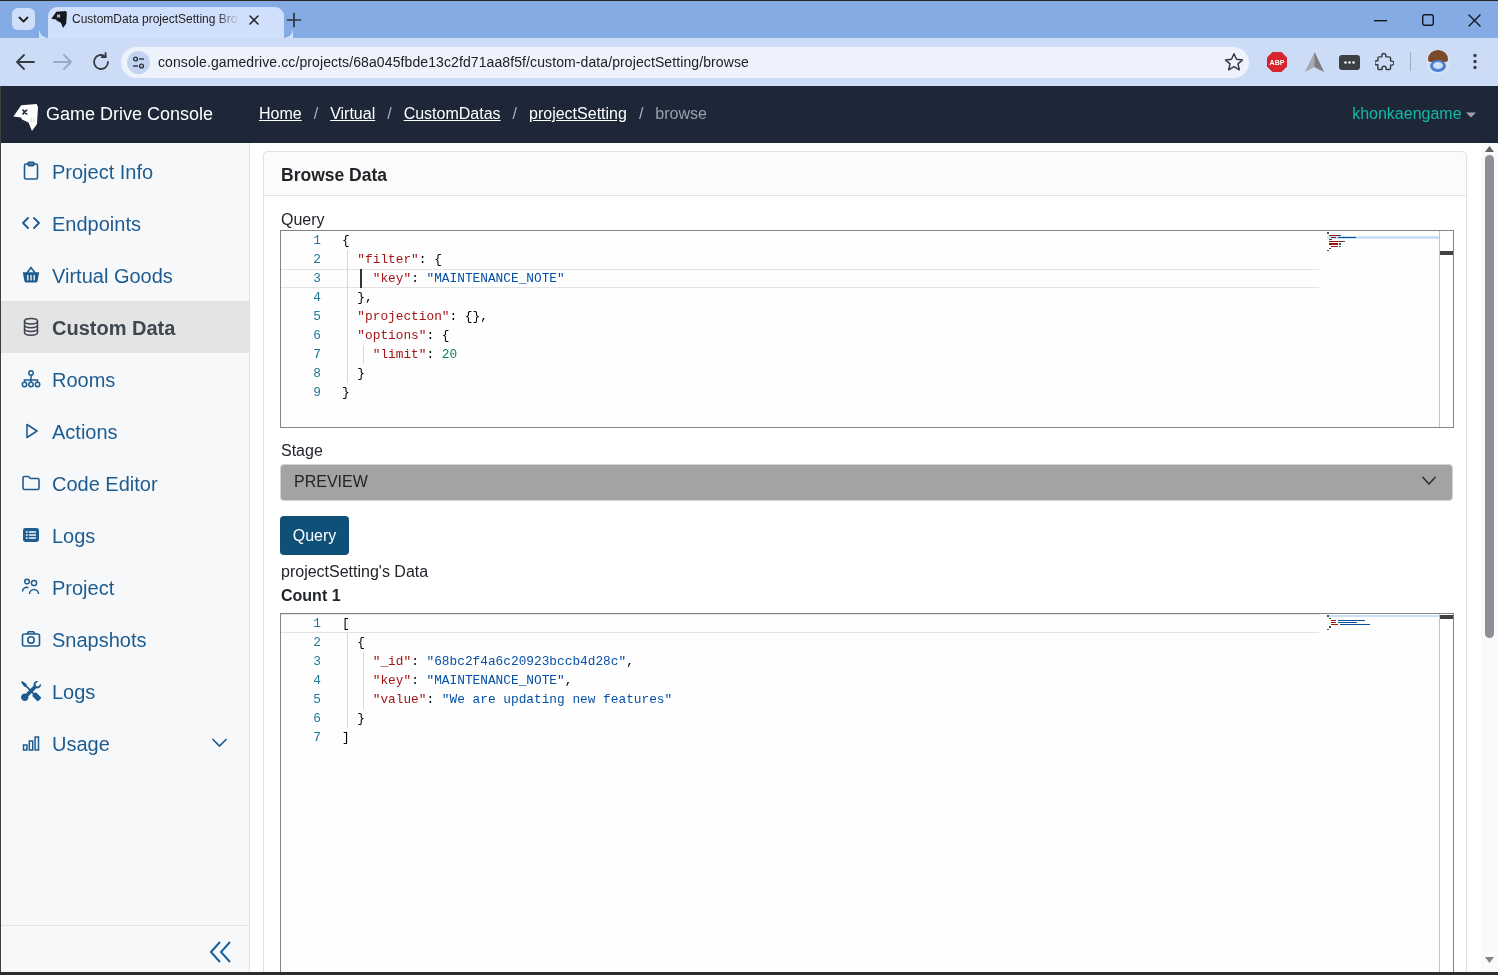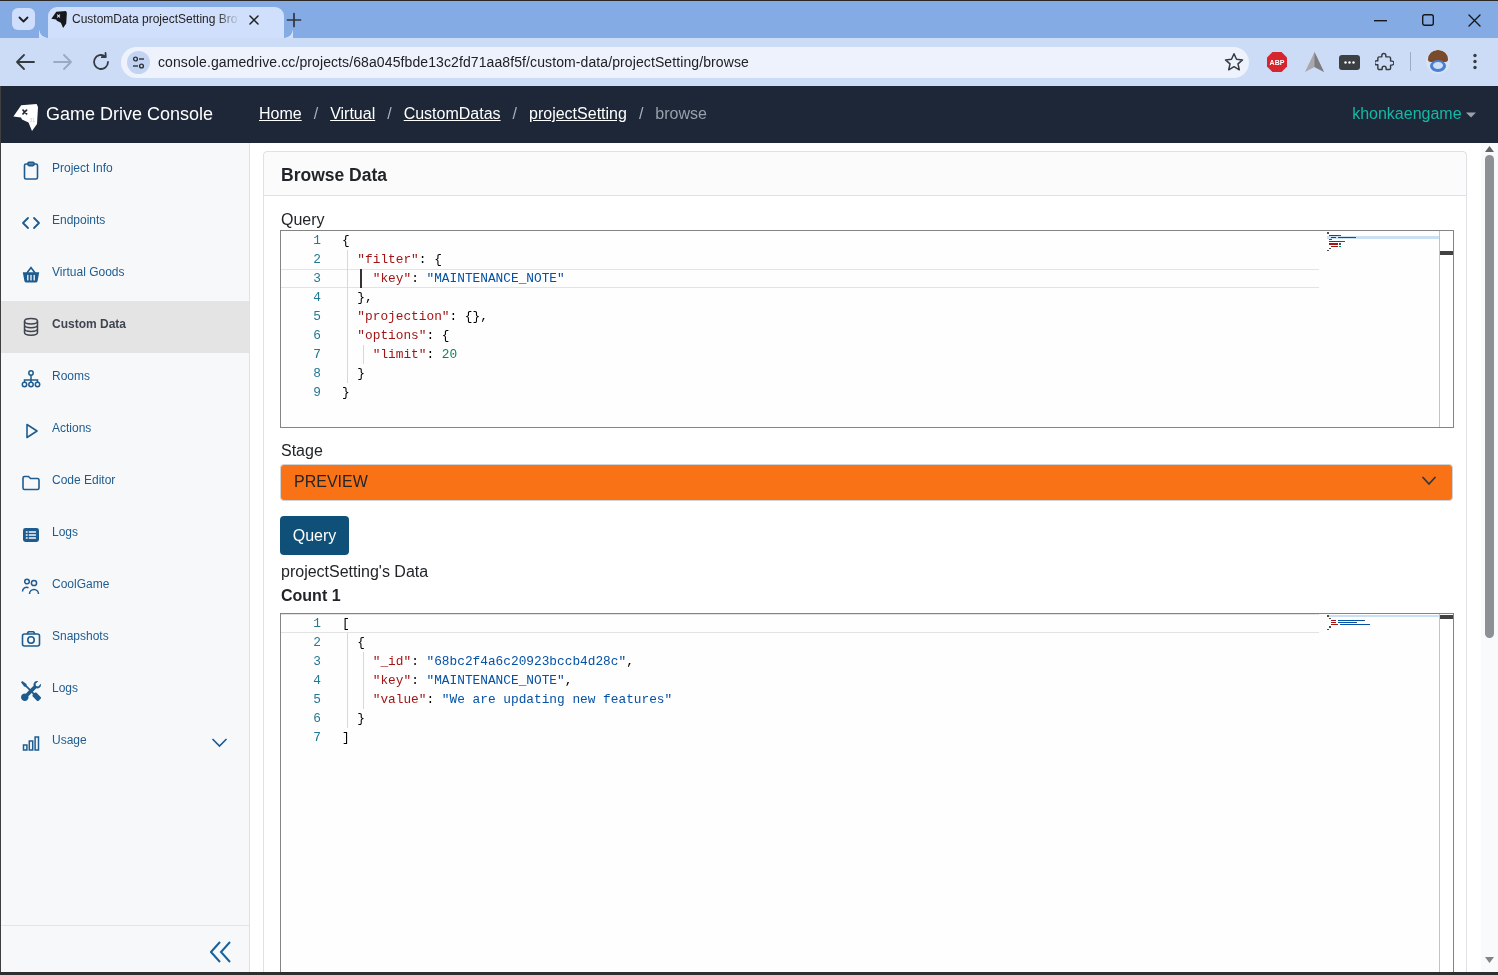--- a/index.html
+++ b/index.html
@@ -31,21 +31,21 @@
 #crumbs .sep { color:#aab0b9; padding:0 12px; text-decoration:none; }
 #crumbs .muted { color:#98a0a9; }
 #account { right:22px; top:19px; font-size:16px; color:#14b8a6; }
 
 
 #leftedge { left:0; top:86px; width:1px; height:889px; background:#3f3f3f; }
 #bottombar { left:0; top:972px; width:1498px; height:3px; background:#2e2e2e; }
 #sidebar { left:1px; top:143px; width:249px; height:829px; background:#f7f8fa; border-right:1px solid #dee2e6; }
 .mitem { position:absolute; left:0; width:248px; height:52px; color:#1e5c90; }
 .mitem .mico { position:absolute; left:20px; top:16px; width:20px; height:20px; }
-.mitem .mlabel { position:absolute; left:51px; top:16px; font-size:12px; }
+.mitem .mlabel { position:absolute; left:51px; top:16px; font-size:20px; }
 .mitem.sel { background:#e4e4e4; color:#3f4650; }
 .mitem.sel .mlabel { font-weight:bold; }
 #sidediv { left:1px; top:925px; width:248px; height:1px; background:#e4e5e7; }
 #collapse { left:210px; top:940px; width:22px; height:24px; color:#17629e; }
 
 
 #main { left:251px; top:143px; width:1231px; height:957px; background:#fff; }
 #card { position:absolute; left:12px; top:8px; width:1204px; height:880px; border:1px solid #dee2e6; border-radius:4px; background:#fff; }
 #cardhead { position:absolute; left:0; top:0; width:100%; height:44px; border-bottom:1px solid #dee2e6; background:rgba(0,0,0,0.015); }
 #cardhead h2 { position:absolute; left:17px; top:13px; font-size:17.5px; color:#212529; }
@@ -58,21 +58,21 @@
 .k { color:#a31515; } .v { color:#0451a5; } .n { color:#098658; } .p { color:#000; }
 .curline { position:absolute; left:0; width:1038px; height:19px; border-top:1px solid #e3e3e3; border-bottom:1px solid #e3e3e3; }
 .iguide { position:absolute; width:1px; background:#d8d8d8; }
 .cursor { position:absolute; width:2px; background:#333; }
 .mini { position:absolute; left:1046px; width:112px; }
 .mini i { position:absolute; height:1.3px; }
 .mhl { position:absolute; left:0; width:112px; height:2.4px; background:#cbe0f4; }
 .sbcol { position:absolute; left:1158px; top:0; width:15px; height:100%; border-left:1px solid #c3c3c3; background:#fff; }
 .sbthumb { position:absolute; left:0px; width:13px; height:4px; background:#424242; }
 
-#stagesel { position:absolute; left:16px; top:312px; width:1173px; height:37px; border:1px solid #ced4da; border-radius:4px; background:#f97316; }
+#stagesel { position:absolute; left:16px; top:312px; width:1173px; height:37px; border:1px solid #ced4da; border-radius:4px; background:#a3a3a3; }
 #stagesel span { position:absolute; left:13px; top:8px; font-size:16px; color:#212529; }
 #qbtn { position:absolute; left:16px; top:364px; width:69px; height:39px; background:#0f5078; border-radius:4px; color:#fff; font-size:16px; text-align:center; line-height:39px; }
 
 
 #pagesb { left:1481px; top:143px; width:17px; height:829px; background:#f9fafb; }
 #pagesb .thumb { position:absolute; left:4px; top:12px; width:9px; height:483px; background:#8d9095; border-radius:5px; }
 svg { display:block; }
 </style>
 </head>
 <body>
@@ -262,21 +262,21 @@
     </div>
     <div class="mitem" style="top:418px;">
       <span class="mico">
         <svg width="20" height="20" viewBox="0 0 20 20">
           <circle cx="13" cy="6" r="2.6" fill="none" stroke="#1e5c90" stroke-width="1.5"></circle>
           <path d="M8.5 17 a4.5 4.5 0 0 1 9 0" fill="none" stroke="#1e5c90" stroke-width="1.5"></path>
           <circle cx="6" cy="4.5" r="2.3" fill="none" stroke="#1e5c90" stroke-width="1.5"></circle>
           <path d="M1.5 14.5 a4.2 4.2 0 0 1 6 -3.8" fill="none" stroke="#1e5c90" stroke-width="1.5"></path>
         </svg>
       </span>
-      <span class="mlabel">CoolGame</span>
+      <span class="mlabel">Project</span>
     </div>
     <div class="mitem" style="top:470px;">
       <span class="mico">
         <svg width="20" height="20" viewBox="0 0 20 20">
           <rect x="1.5" y="5" width="17" height="12" rx="2" fill="none" stroke="#1e5c90" stroke-width="1.6"></rect>
           <path d="M6 5 L7.5 2.8 h5 L14 5" fill="none" stroke="#1e5c90" stroke-width="1.6" stroke-linejoin="round"></path>
           <circle cx="10" cy="11" r="3.2" fill="none" stroke="#1e5c90" stroke-width="1.6"></circle>
         </svg>
       </span>
       <span class="mlabel">Snapshots</span>

